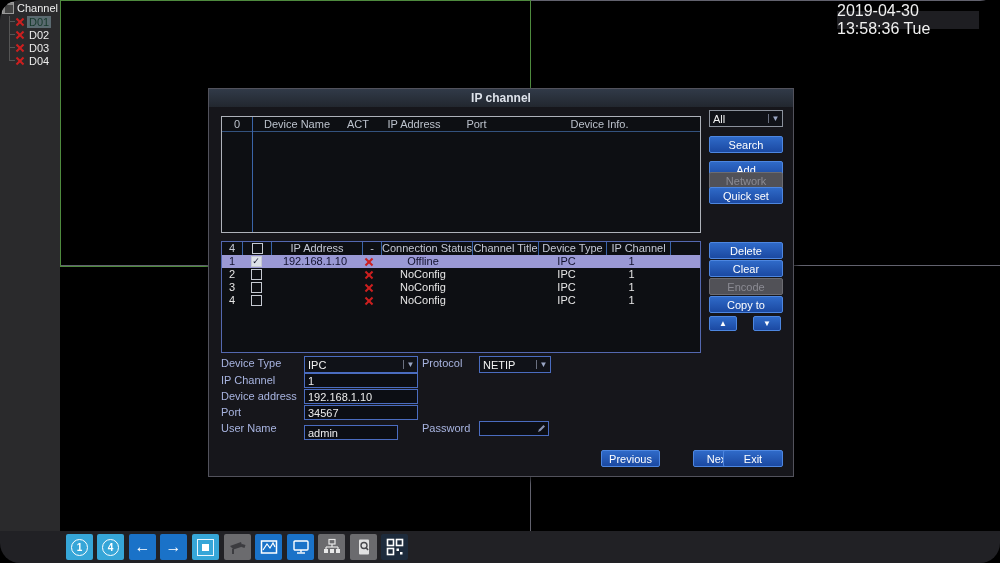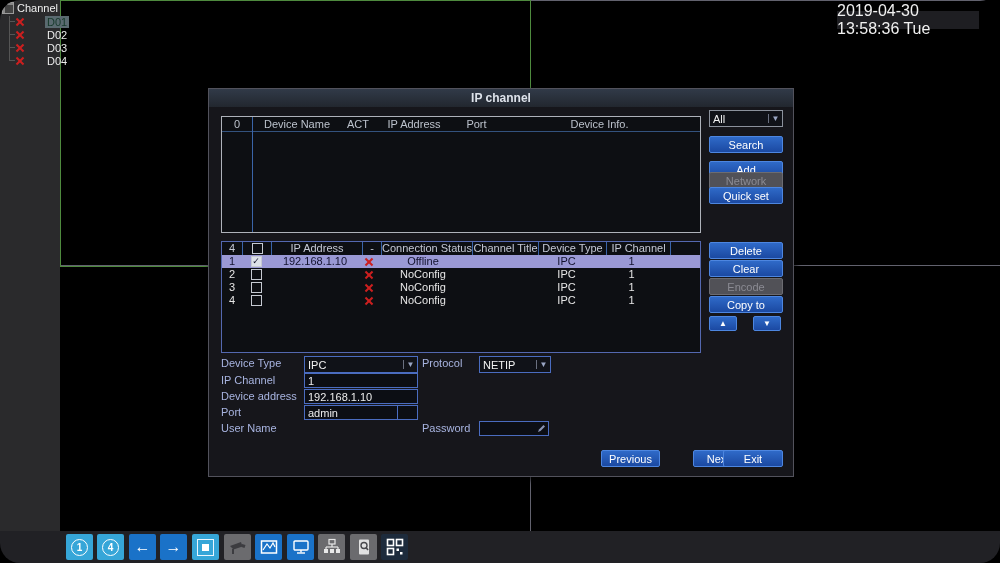--- a/index.html
+++ b/index.html
@@ -11,21 +11,21 @@
   #sidebar{left:0;top:0;width:60px;height:531px;background:#2a2a2c;}
   .gline{background:#62626e;}
   #cell-tl{left:60px;top:0;width:469px;height:265px;border:1px solid #4e8a3e;background:transparent;}
 
   
   #chan-panel{left:2px;top:1px;width:70px;}
   .chan-hdr{display:flex;align-items:center;gap:3px;height:13px;color:#efefef;}
   .win-ico{width:10px;height:10px;border:1px solid #9a9a9a;background:#444;box-shadow:inset 2px 2px 0 #888;}
   .tree-v{left:7px;top:15px;width:1px;height:45px;background:#555;}
   .tree-h{width:6px;height:1px;background:#555;left:7px;}
-  .chan-item{display:flex;align-items:center;gap:20px;height:13px;position:absolute;left:13px;cursor:default;}
+  .chan-item{display:flex;align-items:center;gap:2px;height:13px;position:absolute;left:13px;cursor:default;}
   .chan-item .lbl{padding:0 2px;color:#ececec;}
   .chan-item.sel .lbl{background:#5a6a70;color:#16392b;}
   .xmark{position:relative;width:10px;height:10px;display:inline-block;flex:0 0 10px;}
   .xmark::before,.xmark::after{content:"";position:absolute;left:4px;top:0;width:2px;height:10px;background:#cc1f1f;}
   .xmark::before{transform:rotate(45deg);} .xmark::after{transform:rotate(-45deg);}
 
   
   #clock{left:837px;top:11px;width:142px;height:18px;background:#1e1e22;color:#f0f0f0;
          font-size:16px;display:flex;align-items:center;justify-content:center;}
 
@@ -255,21 +255,21 @@
     <div class="abs flabel" style="left:12px;top:284px;">IP Channel</div>
     <input class="abs fld" style="left: 95px; top: 284px; width: 114px;" value="1">
 
     <div class="abs flabel" style="left:12px;top:300px;">Device address</div>
     <input class="abs fld" style="left: 95px; top: 300px; width: 114px;" value="192.168.1.10">
 
     <div class="abs flabel" style="left:12px;top:316px;">Port</div>
     <input class="abs fld" style="left: 95px; top: 316px; width: 114px;" value="34567">
 
     <div class="abs flabel" style="left:12px;top:332px;">User Name</div>
-    <input class="abs fld" style="left: 95px; top: 316px; width: 94px;" value="admin">
+    <input class="abs fld" style="left: 95px; top: 336px; width: 94px;" value="admin">
     <div class="abs flabel" style="left:213px;top:332px;">Password</div>
     <div class="abs" style="left:270px;top:332px;width:70px;height:15px;">
       <input class="fld" style="width: 70px;" value="">
       <svg class="pen" width="9" height="9" viewBox="0 0 9 9">
         <path d="M1 8 L2 5.5 L6.5 1 L8 2.5 L3.5 7 Z" fill="#8a94b4"></path>
       </svg>
     </div>
 
     <div id="footer">
       <div class="abs btn" style="left:392px;top:361px;width:57px;">Previous</div>

